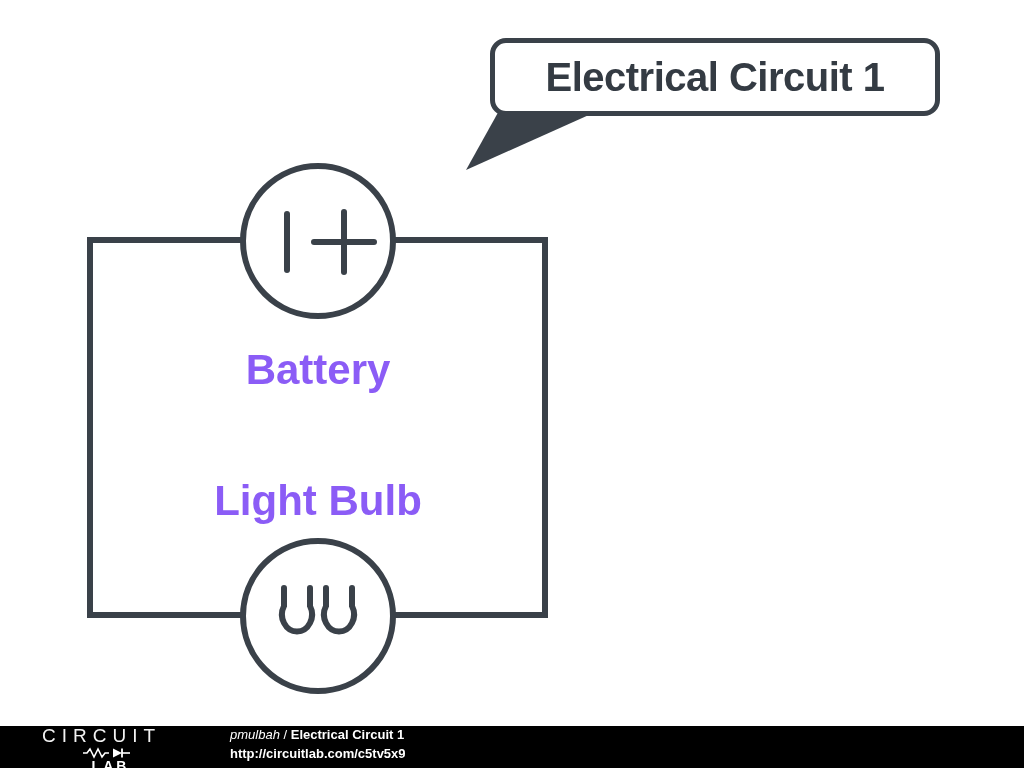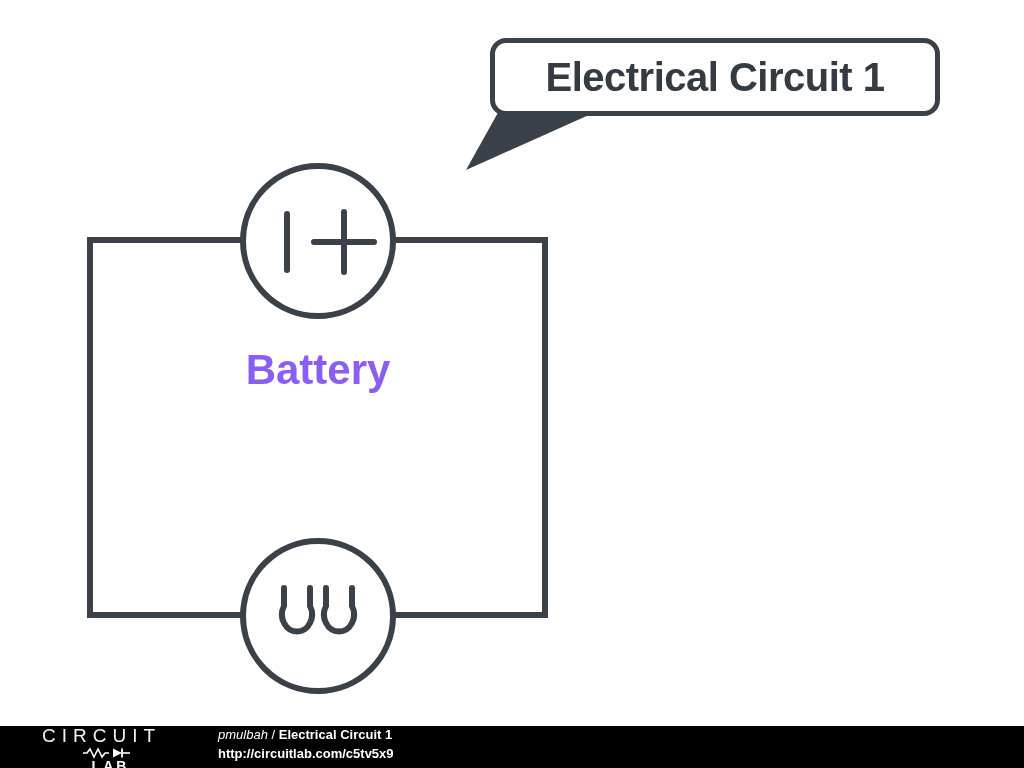--- a/index.html
+++ b/index.html
@@ -82,21 +82,21 @@
   .logo-icon-svg { display: block; margin-left: 4px; }
   .logo-bottom {
     font-size: 14px;
     font-weight: bold;
     letter-spacing: 3px;
     margin-left: 5px;
     color: #ffffff;
     white-space: nowrap;
   }
   .footer-meta {
-    margin-left: 44px;
+    margin-left: 56px;
     font-size: 13px;
     line-height: 1.45;
     color: #ffffff;
   }
   .footer-line1 .author { font-style: italic; font-weight: normal; }
   .footer-line1 .sep    { font-weight: normal; }
   .footer-line1 .title  { font-weight: bold; }
   .footer-url { font-weight: bold; color: #ffffff; text-decoration: none; }
 </style>
 </head>
@@ -122,20 +122,21 @@
       <path d="M 284 588 v 18 a 15 17 0 1 0 26 0 v -18" fill="none" stroke="#3a4149" stroke-width="6" stroke-linecap="round"></path>
       <path d="M 326 588 v 18 a 15 17 0 1 0 26 0 v -18" fill="none" stroke="#3a4149" stroke-width="6" stroke-linecap="round"></path>
     </g>
   </svg>
 
   <div class="callout-bubble">
     <span class="callout-text">Electrical Circuit 1</span>
   </div>
 
   <div class="component-label battery-label">Battery</div>
+  <div class="component-label bulb-label">Light Bulb</div>
 
   <div class="footer">
 
     <div class="logo">
       <div class="logo-top">CIRCUIT</div>
       <div class="logo-bottom-row">
         <svg class="logo-icon-svg" width="54" height="12" viewBox="0 0 54 12">
           <polyline points="0,6 4,6 7,2 11,10 15,2 19,10 22,6 26,6" fill="none" stroke="#ffffff" stroke-width="1.6"></polyline>
           <polygon points="30,1.5 30,10.5 39,6" fill="#ffffff"></polygon>
           <line x1="39" y1="1.5" x2="39" y2="10.5" stroke="#ffffff" stroke-width="1.8"></line>

